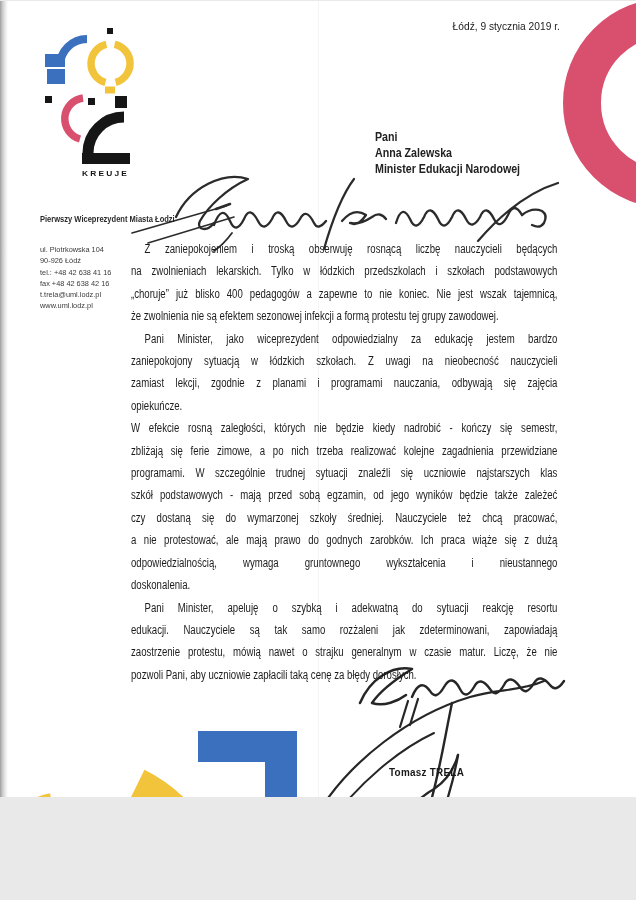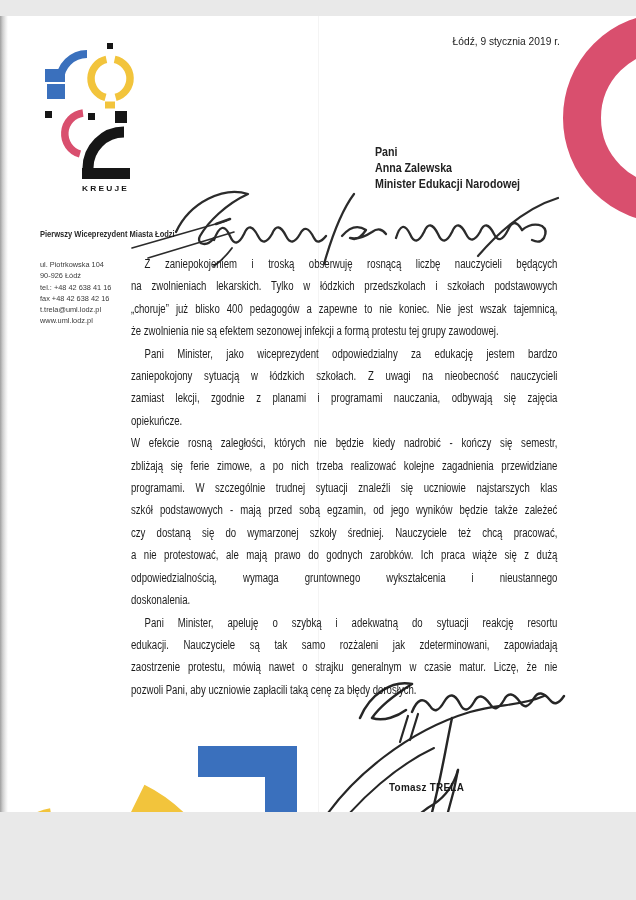--- a/index.html
+++ b/index.html
@@ -1,19 +1,19 @@
 <!DOCTYPE html>
 <html><head>
 <meta charset="utf-8">
 <style>
   html,body{margin:0;padding:0;background:#e9e9e9;}
   .page{
     position:relative;width:636px;height:796px;background:#ffffff;
     overflow:hidden;font-family:"Liberation Sans",sans-serif;color:#1f1f1f;
-    margin:16px auto;
+    margin:1px auto;
   }
   .scan-edge{position:absolute;left:0;top:0;width:8px;height:100%;
     background:linear-gradient(90deg,#9f9f9f 0,#cfcfcf 35%,#ececec 70%,rgba(255,255,255,0) 100%);}
   .fold-line{position:absolute;left:318px;top:0;width:1px;height:100%;background:rgba(0,0,0,.045);}
 
   .date{position:absolute;top:18px;right:76px;font-size:11.6px;color:#222;
     transform:scaleX(.88);transform-origin:100% 0;white-space:nowrap;}
 
   .logo-svg{position:absolute;left:36px;top:23px;}
 

